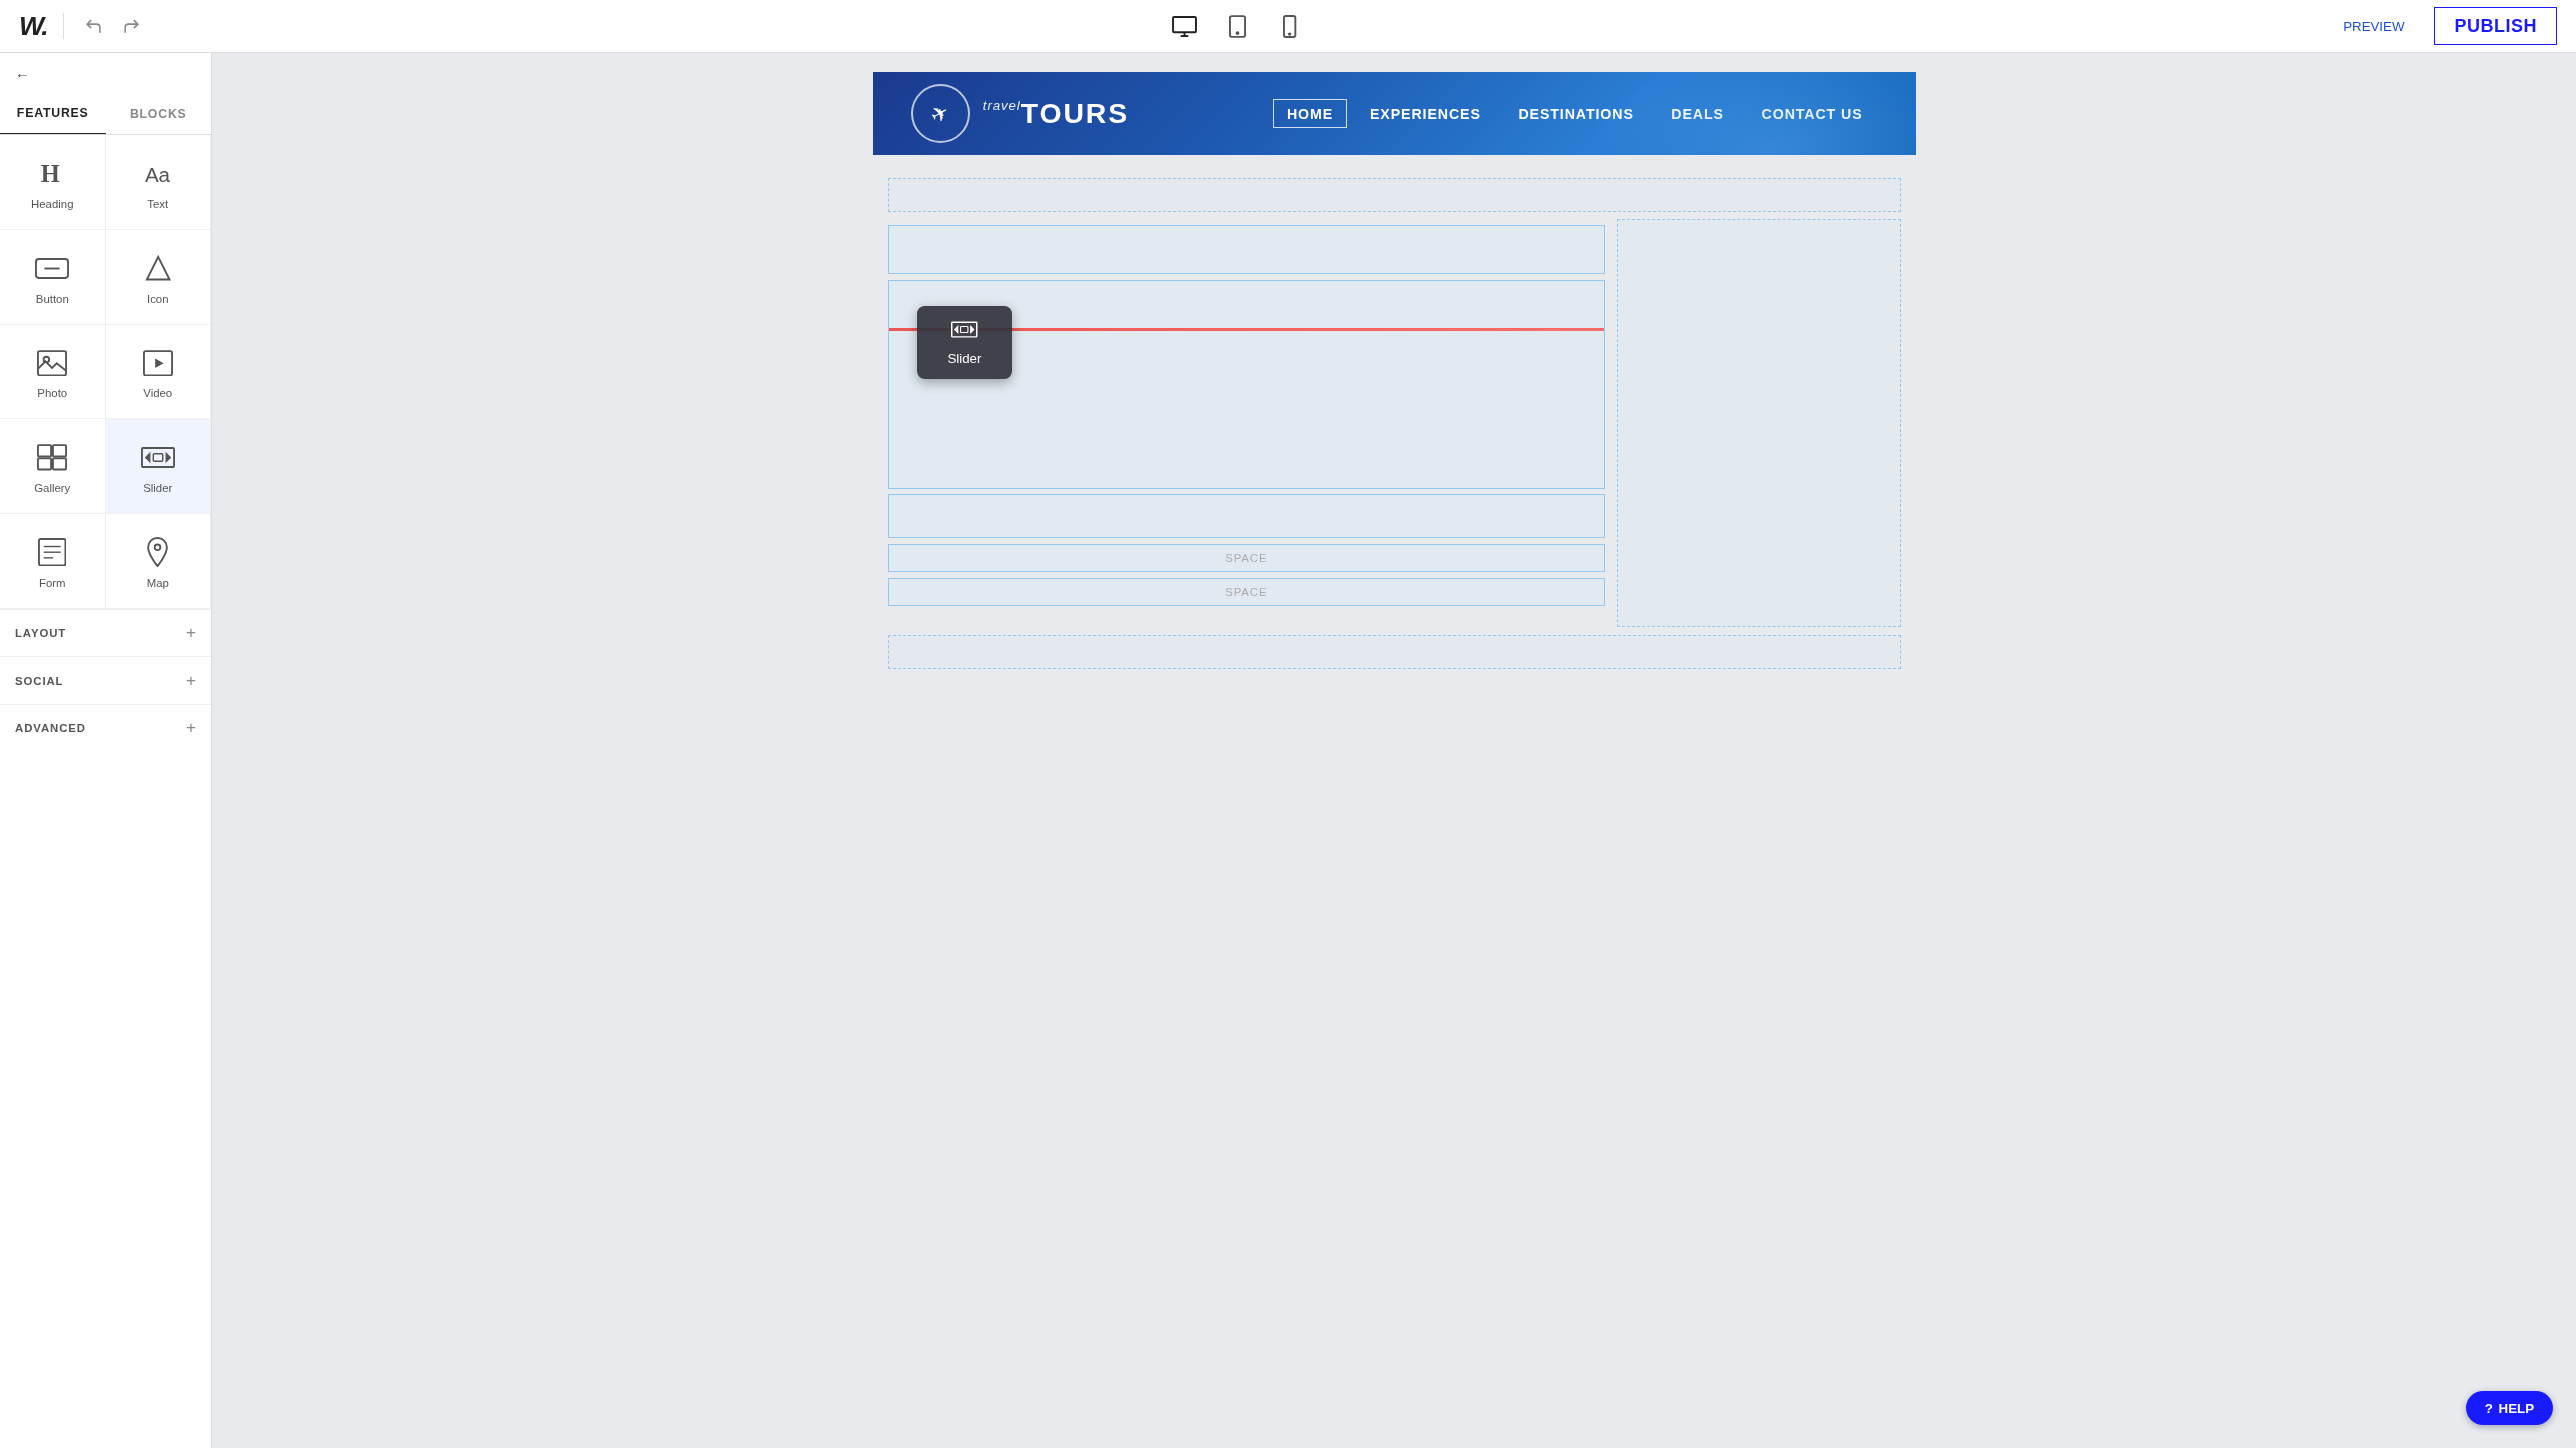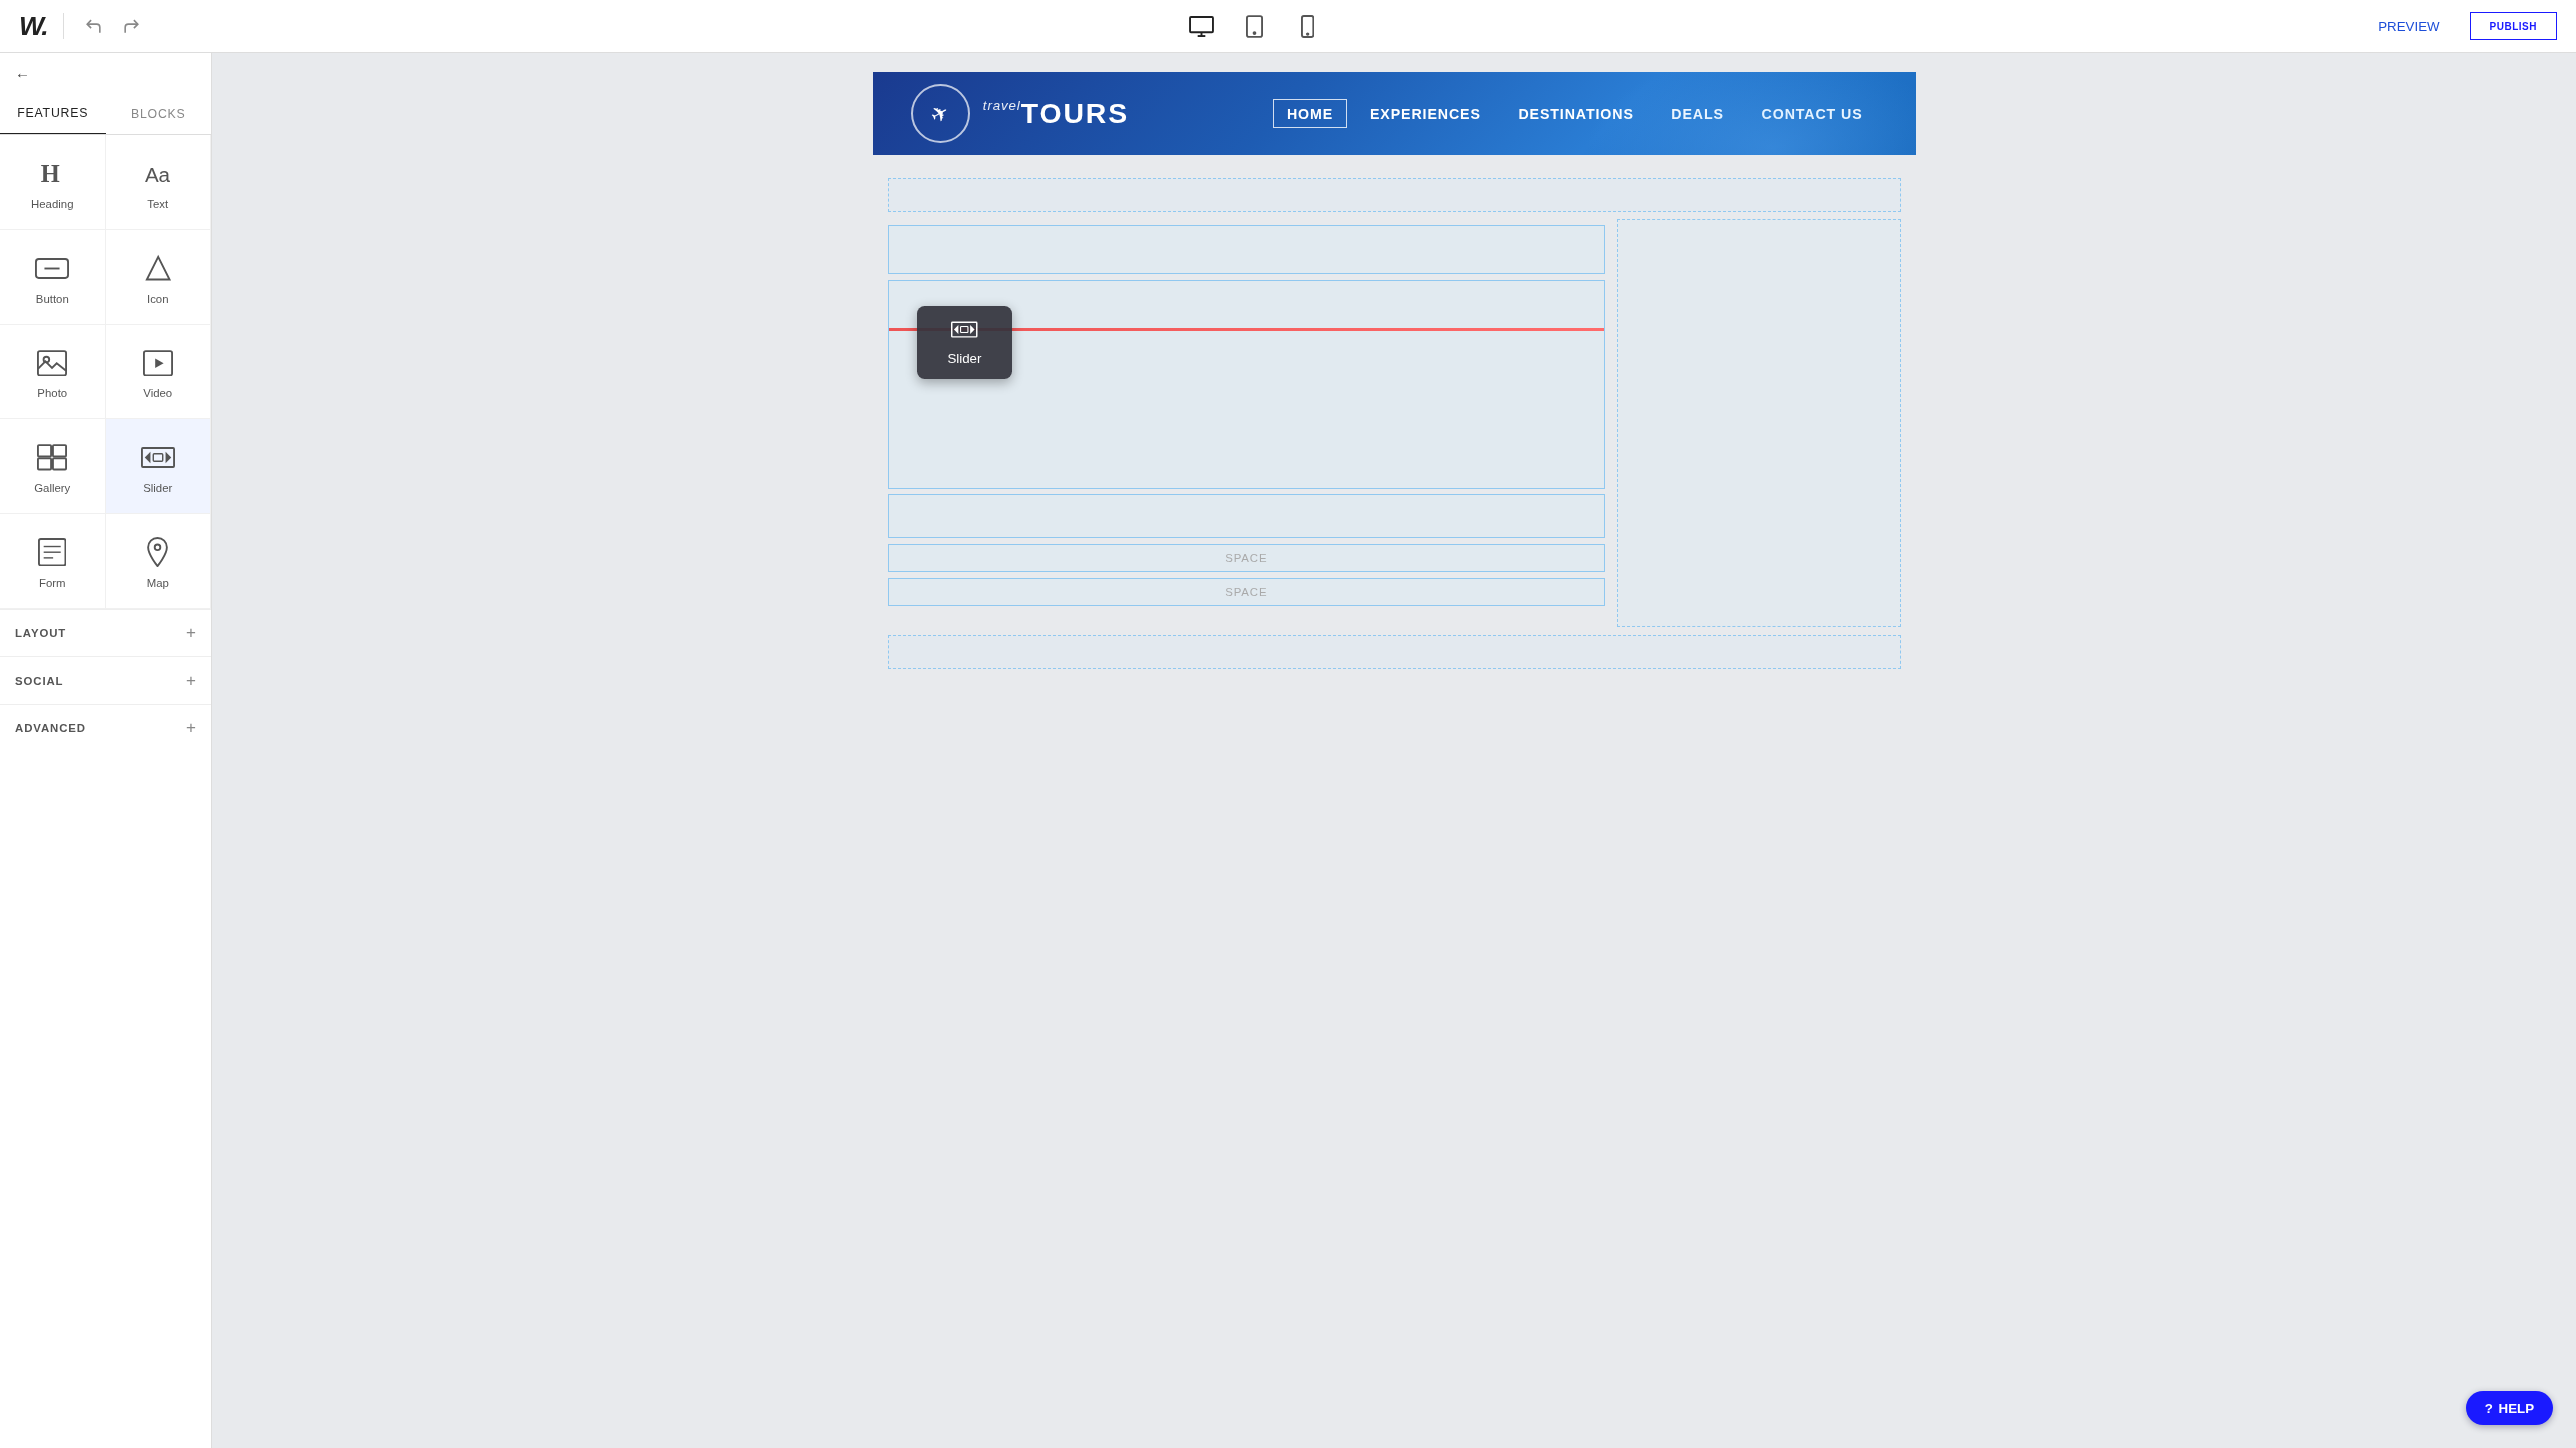--- a/index.html
+++ b/index.html
@@ -20,42 +20,42 @@
     .topbar-left { display: flex; align-items: center; gap: 15px; }
     .logo-w { font-size: 26.5px; font-weight: 700; color: #222; font-style: italic; letter-spacing: -0.9px; }
     .divider-v { width: 0.9px; height: 26.5px; background: #ddd; }
     .topbar-icons { display: flex; gap: 7.6px; }
     .icon-btn { width: 30px; height: 30px; border: none; background: none; cursor: pointer; display: flex; align-items: center; justify-content: center; color: #888; font-size: 17px; }
     .topbar-center { display: flex; align-items: center; gap: 19px; }
     .device-btn { width: 34px; height: 34px; border: none; background: none; cursor: pointer; display: flex; align-items: center; justify-content: center; color: #555; }
     .device-btn.active { color: #222; }
     .topbar-right { display: flex; align-items: center; gap: 15px; }
     .preview-btn { background: none; border: none; font-size: 13.3px; font-weight: 500; color: #1d4ed8; cursor: pointer; padding: 7.6px 15px; }
-    .publish-btn { background: none; border: 1.9px solid #1a1aff; color: #1a1aff; font-size: 10px; font-weight: 700; cursor: pointer; padding: 7.6px 19px; letter-spacing: 0.5px; }
+    .publish-btn { background: none; border: 1.9px solid #1a1aff; color: #1a1aff; font-size: 18px; font-weight: 700; cursor: pointer; padding: 7.6px 19px; letter-spacing: 0.5px; }
 
     
     .main { display: flex; flex: 1; overflow: hidden; }
 
     
     .sidebar {
       width: 212px;
       background: #fff;
       border-right: 0.9px solid #ddd;
       display: flex;
       flex-direction: column;
       flex-shrink: 0;
       overflow-y: auto;
     }
     .sidebar-tabs { display: flex; border-bottom: 0.9px solid #ddd; }
     .sidebar-tab {
       flex: 1;
       padding: 13.3px 0;
       text-align: center;
       font-size: 12.3px;
-      font-weight: 400;
+      font-weight: 700;
       letter-spacing: 0.8px;
       color: #888;
       cursor: pointer;
       border: none;
       background: none;
     }
     .sidebar-tab.active { color: #222; border-bottom: 1.9px solid #222; }
     .back-btn { display: flex; align-items: center; padding: 11.4px 15px; cursor: pointer; border: none; background: none; }
     .back-arrow { font-size: 15px; color: #444; }
 

